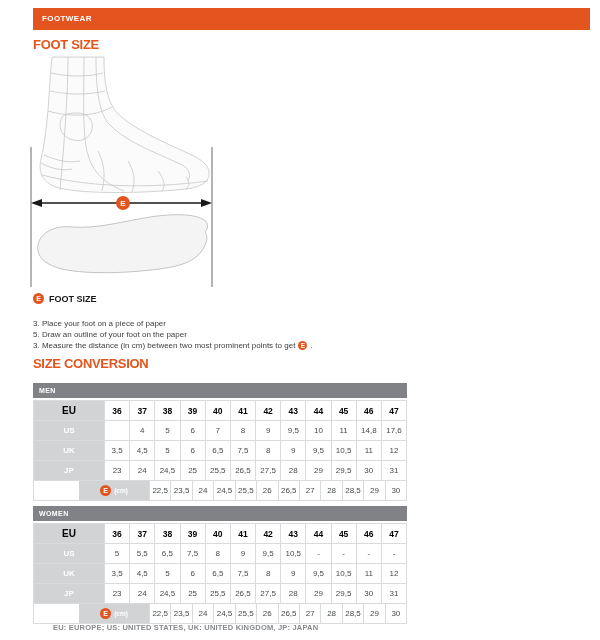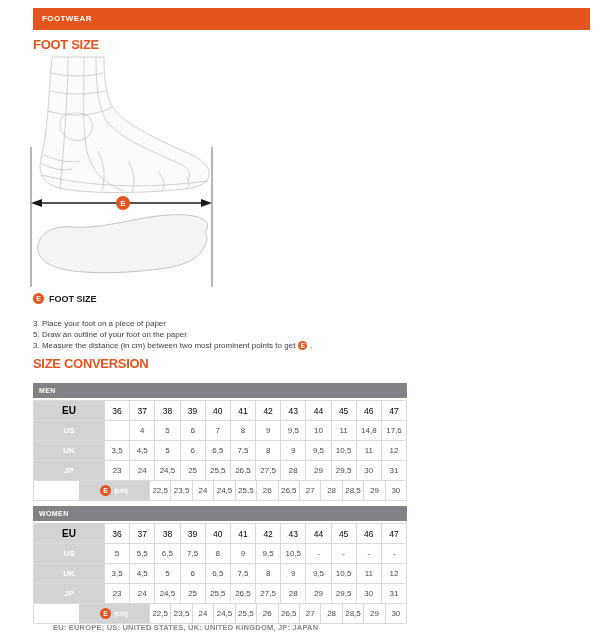--- a/index.html
+++ b/index.html
@@ -24,21 +24,21 @@
   .tbar{height:15px;background:#808285;color:#fff;font-size:7px;font-weight:bold;line-height:15px;
         padding-left:6px;letter-spacing:.4px;margin-bottom:2px;}
   .tbody{border:1px solid #d9dadb;}
   .trow{display:flex;height:19px;background:#fff;border-bottom:1px solid #d9dadb;}
   .trow:last-child{border-bottom:none;margin-left:45px;}
   .cell-label{width:70px;flex:0 0 auto;background:#d2d3d5;color:#fff;font-weight:bold;font-size:8px;
               display:flex;align-items:center;justify-content:center;}
   .cell{flex:1 1 0;display:flex;align-items:center;justify-content:center;font-size:8px;color:#474a4b;
         border-left:1px solid #d9dadb;}
   .row-eu .cell-label{color:#000;font-size:10px;text-align:center;}
-  .row-eu .cell{font-weight:normal;color:#000;font-size:8.5px;}
+  .row-eu .cell{font-weight:bold;color:#000;font-size:8.5px;}
   .cell-label .badge{width:11px;height:11px;line-height:11px;}
   .cm-suffix{margin-left:3px;color:#fff;font-size:6.5px;font-weight:bold;}
   .footer-note{position:absolute;left:33px;top:623px;font-size:7.5px;font-weight:bold;color:#87898c;
                letter-spacing:.2px;padding-left:20px;}
 </style>
 </head>
 <body>
 
 <div class="page">
 

